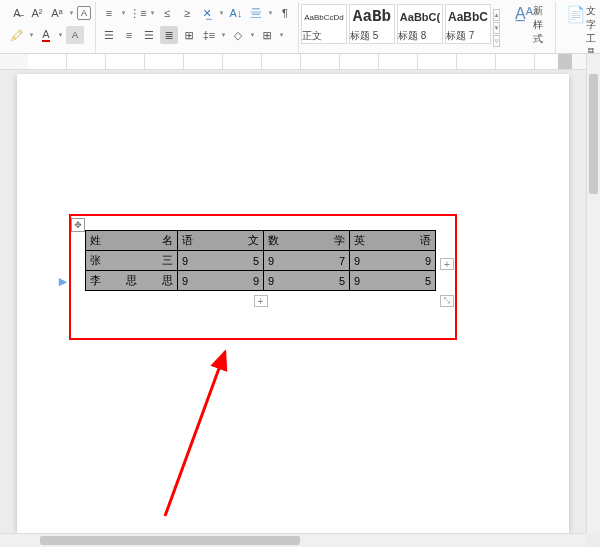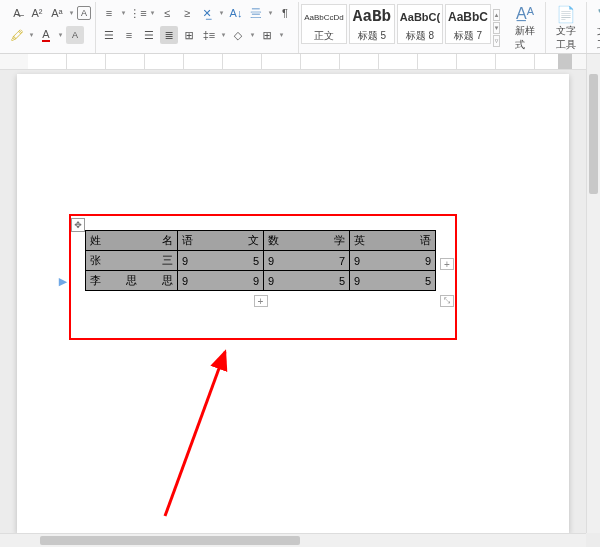--- a/index.html
+++ b/index.html
@@ -37,23 +37,23 @@
   .drop-arr { width: 7px; height: 18px; display:flex; align-items:center; justify-content:center; color:#888; font-size:7px; }
   .styles { display:flex; align-items:stretch; padding: 0 2px; }
   .style-item {
     width: 46px; height: 40px; margin-top:2px;
     border: 1px solid #dcdcdc; margin-right: 2px;
     display: flex; flex-direction: column;
     background:#fff;
     cursor:pointer;
   }
   .style-prev { flex:1; display:flex; align-items:center; justify-content:center; font-size:11px; color:#333; }
-  .style-lbl { text-align:center; font-size:10px; color:#444; height:14px; }
+  .style-lbl { font-size:10px; color:#444; height:14px; }
   .bigbtn {
-    display:flex; flex-direction:column; align-items:flex-start; justify-content:center;
+    display:flex; flex-direction:row; align-items:flex-start; justify-content:center;
     padding: 2px 6px; cursor:pointer; border-radius:2px;
   }
   .bigbtn .ic { width:20px; height:20px; display:flex; align-items:center; justify-content:center; font-size:16px; color:#5b8bbd; }
   .bigbtn .lbl { font-size:10px; color:#444; }
   
   
   .ruler {
     height: 16px; background:#f7f7f7;
     border-bottom:1px solid #ddd;
     position:relative;

